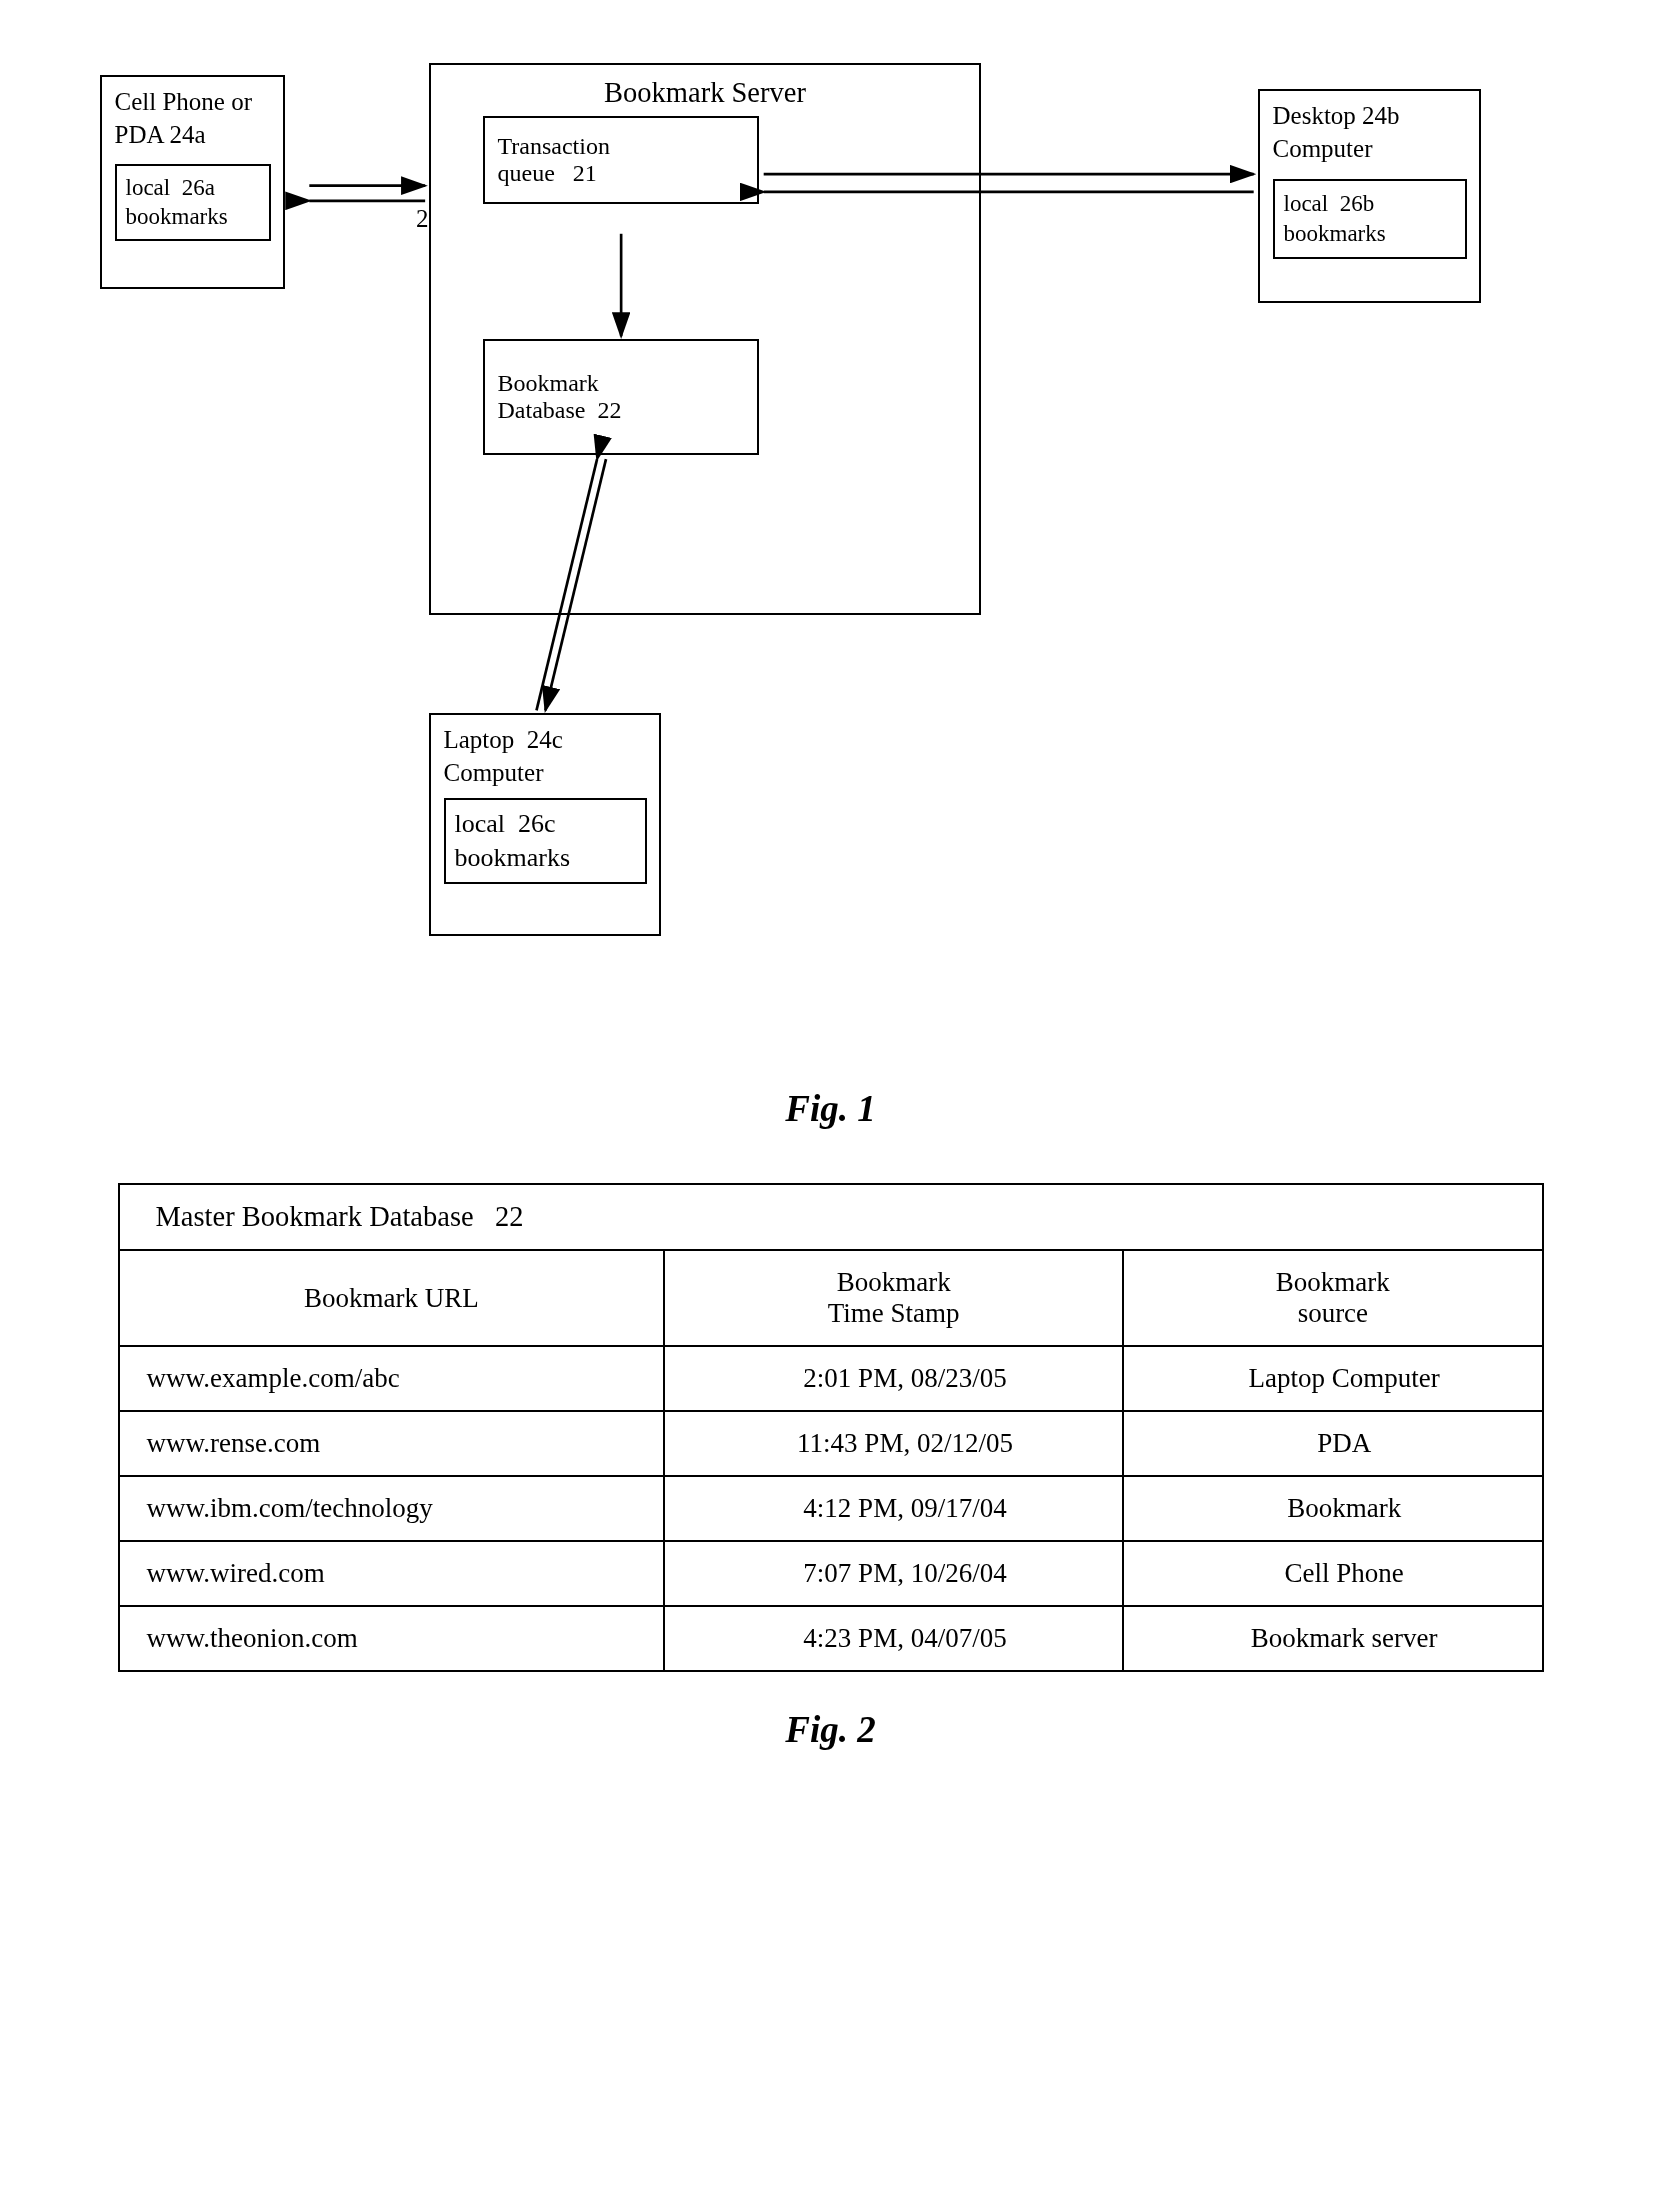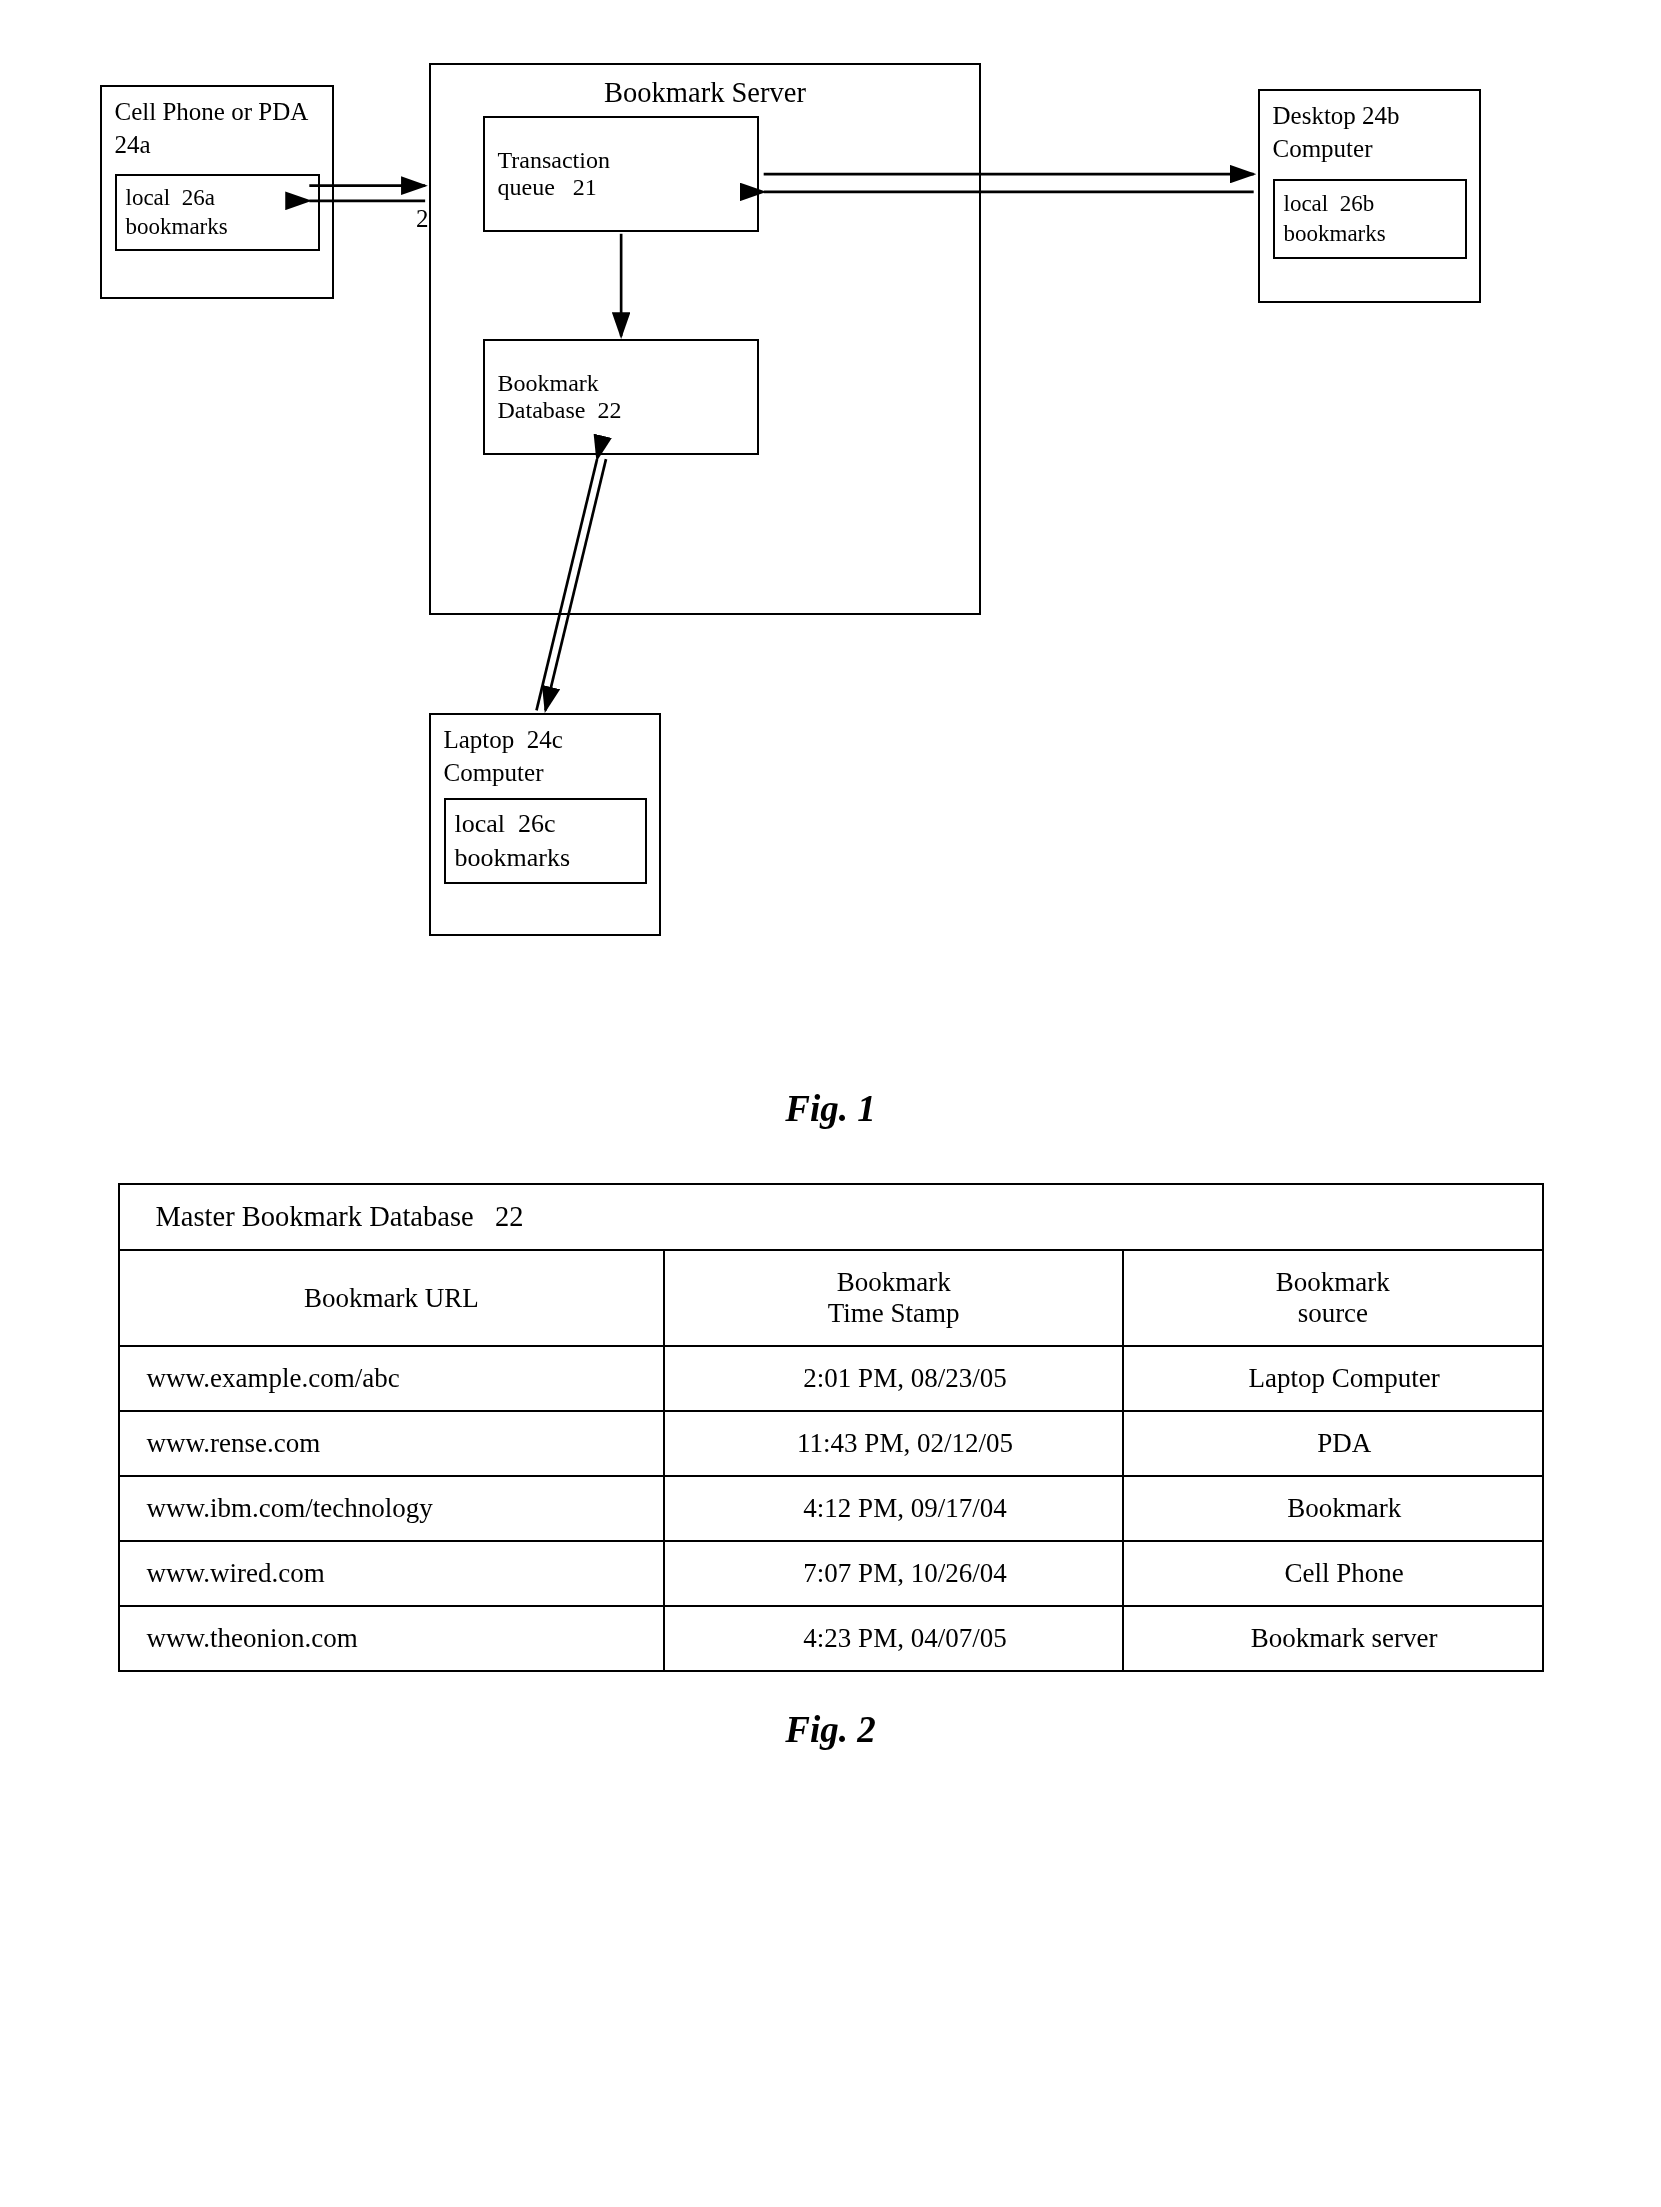--- a/index.html
+++ b/index.html
@@ -24,22 +24,22 @@
       border: 2.7px solid #000;
       background: #fff;
       font-size: 25px;
       line-height: 1.3;
       padding: 9px 12.5px;
     }
 
     
     .box-cellphone {
       left: 27px;
-      top: 49px;
-      width: 234px;
+      top: 39px;
+      width: 185px;
       height: 214px;
     }
     .box-cellphone .box-title {
       font-size: 25px;
       margin-bottom: 5.3px;
     }
     .box-cellphone .inner-box {
       border: 2.7px solid #000;
       margin-top: 12.5px;
       padding: 7.1px 9px;
@@ -60,21 +60,21 @@
     }
 
     
     .box-txqueue {
       position: absolute;
       border: 2.7px solid #000;
       background: #fff;
       left: 410px;
       top: 80px;
       width: 276px;
-      height: 116px;
+      height: 88px;
       font-size: 24px;
       padding: 9px 12.5px;
       display: flex;
       align-items: center;
     }
 
     
     .box-db {
       position: absolute;
       border: 2.7px solid #000;

